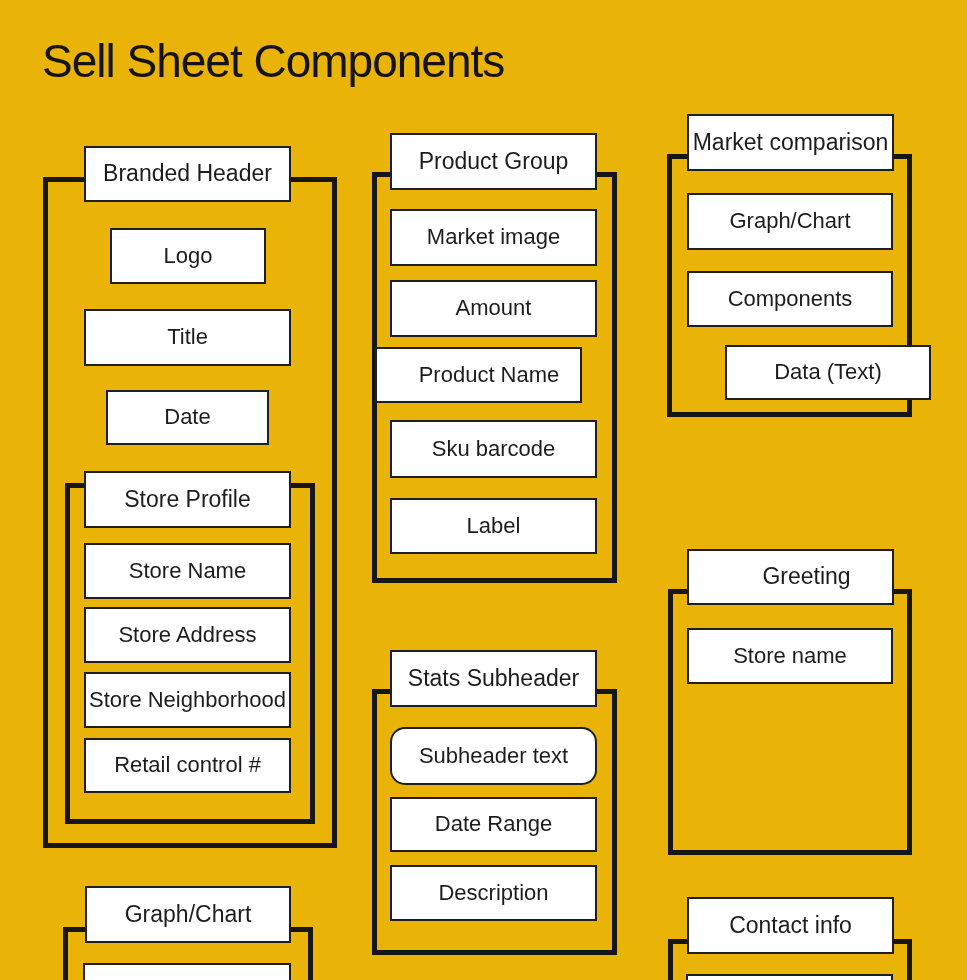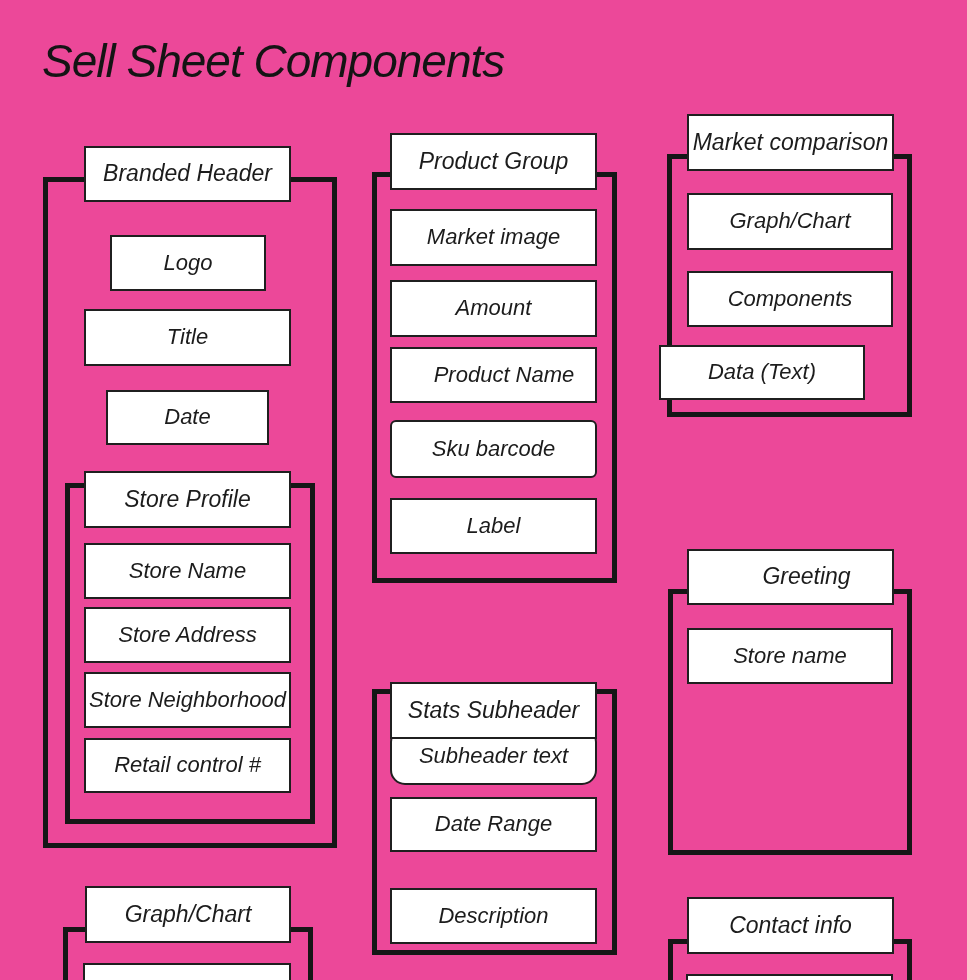--- a/index.html
+++ b/index.html
@@ -6,23 +6,22 @@
   html, body { background: #ffffff; }
   body {
     font-family: "Liberation Sans", sans-serif;
     color: #1a1a1a;
     -webkit-font-smoothing: antialiased;
   }
   .canvas {
     position: relative;
     width: 967px;
     height: 980px;
-    background: #ec4899;
+    background: #eab308;
     overflow: hidden;
-    font-style: italic;
   }
   .page-title {
     position: absolute;
     left: 42px;
     top: 36px;
     font-size: 46px;
     font-weight: 400;
     letter-spacing: -1px;
     line-height: 1.1;
     color: #141414;
@@ -58,56 +57,56 @@
 </head>
 <body>
 
 <div class="canvas">
 
   <h1 class="page-title">Sell Sheet Components</h1>
 
   <section>
     <div class="frame" style="left:43px; top:177px; width:294px; height:671px;"></div>
     <div class="box title-box" style="left:84px; top:146px; width:207px; height:56px;">Branded Header</div>
-    <div class="box" style="left:110px; top:228px; width:156px; height:56px;margin-top:7px;">Logo</div>
+    <div class="box" style="left:110px; top:228px; width:156px; height:56px;">Logo</div>
     <div class="box" style="left:84px; top:309px; width:207px; height:57px;text-align:center;">Title</div>
     <div class="box" style="left:106px; top:390px; width:163px; height:55px;">Date</div>
 
     <div class="frame nested" style="left:65px; top:483px; width:250px; height:341px;"></div>
     <div class="box title-box" style="left:84px; top:471px; width:207px; height:57px;">Store Profile</div>
     <div class="box" style="left:84px; top:543px; width:207px; height:56px;">Store Name</div>
     <div class="box" style="left:84px; top:607px; width:207px; height:56px;">Store Address</div>
     <div class="box" style="left:84px; top:672px; width:207px; height:56px;">Store Neighborhood</div>
     <div class="box" style="left:84px; top:738px; width:207px; height:55px;">Retail control #</div>
   </section>
 
   <section>
     <div class="frame" style="left:372px; top:172px; width:245px; height:411px;"></div>
     <div class="box title-box" style="left:390px; top:133px; width:207px; height:57px;">Product Group</div>
     <div class="box" style="left:390px; top:209px; width:207px; height:57px;">Market image</div>
     <div class="box" style="left:390px; top:280px; width:207px; height:57px;">Amount</div>
-    <div class="box" style="left:390px; top:347px; width:207px; height:56px;padding-left:21px;">Product Name</div>
-    <div class="box" style="left:390px; top:420px; width:207px; height:58px;border-radius:6px;">Sku barcode</div>
+    <div class="box" style="left:375px; top:347px; width:207px; height:56px;padding-left:21px;">Product Name</div>
+    <div class="box" style="left:390px; top:420px; width:207px; height:58px;">Sku barcode</div>
     <div class="box" style="left:390px; top:498px; width:207px; height:56px;">Label</div>
   </section>
 
   <section>
     <div class="frame" style="left:667px; top:154px; width:245px; height:263px;"></div>
     <div class="box title-box" style="left:687px; top:114px; width:207px; height:57px;">Market comparison</div>
     <div class="box" style="left:687px; top:193px; width:206px; height:57px;">Graph/Chart</div>
     <div class="box" style="left:687px; top:271px; width:206px; height:56px;">Components</div>
-    <div class="box" style="left:659px; top:345px; width:206px; height:55px;text-align:right;">Data (Text)</div>
+    <div class="box" style="left:725px; top:345px; width:206px; height:55px;text-align:right;">Data (Text)</div>
   </section>
 
   <section>
     <div class="frame" style="left:372px; top:689px; width:245px; height:266px;"></div>
-    <div class="box title-box" style="left:390px; top:650px; width:207px; height:57px;margin-top:32px;">Stats Subheader</div>
+    <div class="box title-box" style="left:390px; top:650px; width:207px; height:57px;">Stats Subheader</div>
     <div class="box" style="left:390px; top:727px; width:207px; height:58px;border-radius:15px;">Subheader text</div>
     <div class="box" style="left:390px; top:797px; width:207px; height:55px;">Date Range</div>
-    <div class="box" style="left:390px; top:865px; width:207px; height:56px;margin-top:23px;">Description</div>
+    <div class="box" style="left:390px; top:865px; width:207px; height:56px;">Description</div>
   </section>
 
   <section>
     <div class="frame" style="left:668px; top:589px; width:244px; height:266px;"></div>
     <div class="box title-box" style="left:687px; top:549px; width:207px; height:56px;padding-left:32px;">Greeting</div>
     <div class="box" style="left:687px; top:628px; width:206px; height:56px;">Store name</div>
   </section>
 
   <section>
     <div class="frame" style="left:63px; top:927px; width:250px; height:120px;"></div>

